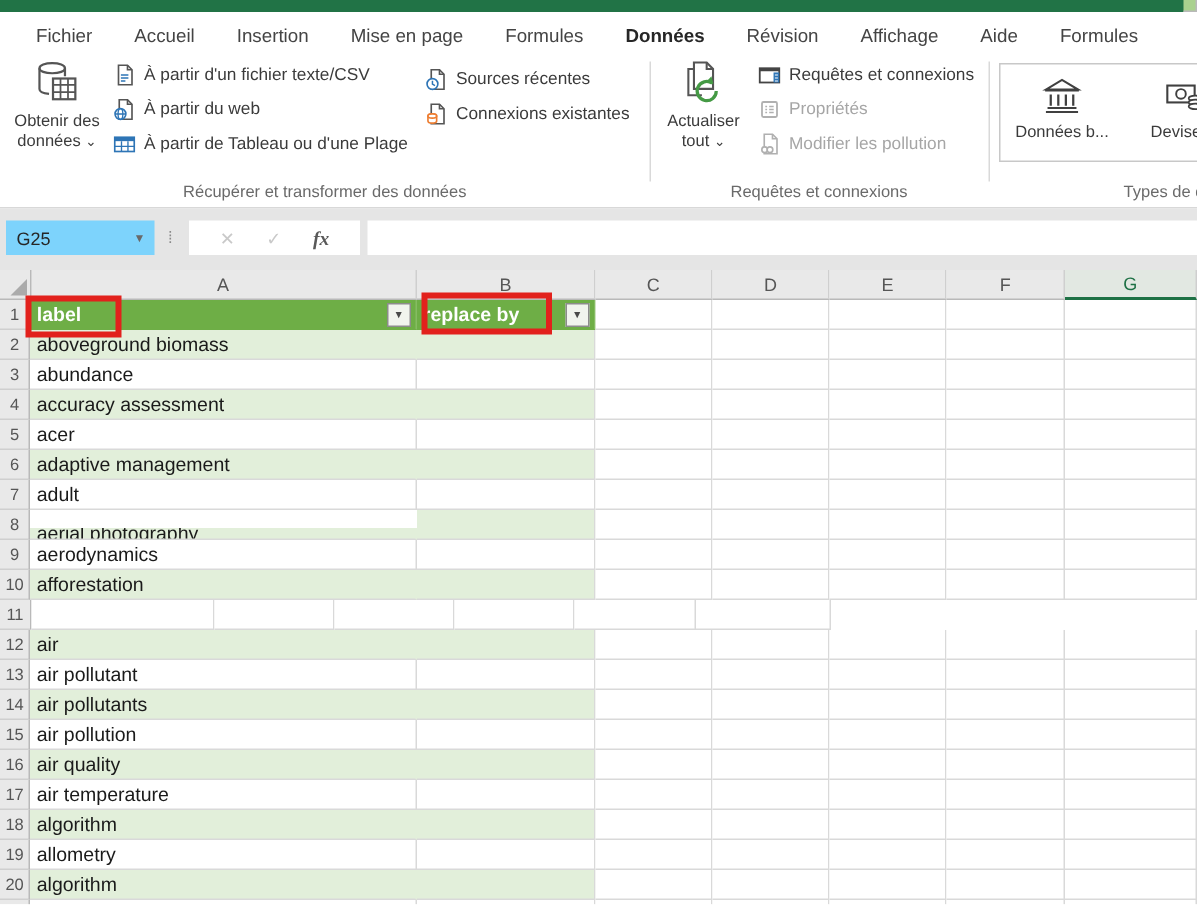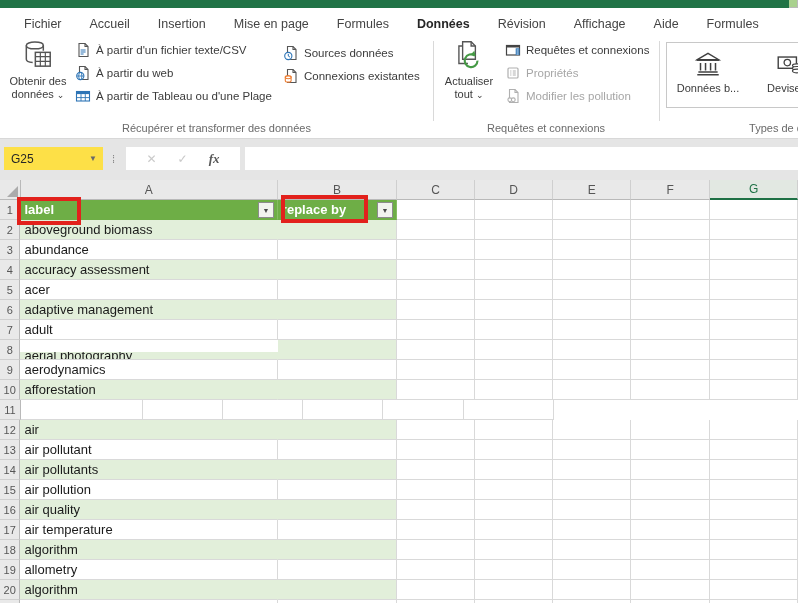--- a/index.html
+++ b/index.html
@@ -34,21 +34,21 @@
   .ritem.disabled .rlabel { color:#A6A6A6; }
   .rsep { position:absolute; top:6px; height:80px; width:1px; background:#D9D9D9; }
   .grouplabel { position:absolute; bottom:4px; font-size:11px; color:#6A6A6A; text-align:center; white-space:nowrap; }
   .gallery { position:absolute; left:666px; top:7px; width:180px; height:66px; background:#fff;
     border:1px solid #C8C8C8; display:flex; }
   .gitem { width:82px; display:flex; flex-direction:column; align-items:center; justify-content:flex-start; padding-top:6px; }
   .gitem .glabel { font-size:11px; color:#3B3B3B; margin-top:3px; white-space:nowrap; }
 
   
   .fbar { position:absolute; left:0; top:139px; width:798px; height:41px; background:#E5E5E5; }
-  .namebox { position:absolute; left:4px; top:8px; width:99px; height:23px; background:#fde047;
+  .namebox { position:absolute; left:4px; top:8px; width:99px; height:23px; background:#7dd3fc;
     display:flex; align-items:center; font-size:12px; color:#262626; padding-left:7px; }
   .namebox .nb-arrow { position:absolute; right:6px; font-size:8px; color:#696969; }
   .fdots { position:absolute; left:112px; top:8px; height:23px; display:flex; align-items:center;
     color:#8A8A8A; font-size:11px; letter-spacing:0; }
   .fxbox { position:absolute; left:126px; top:8px; width:114px; height:23px; background:#fff;
     display:flex; align-items:center; justify-content:space-around; padding:0 10px; }
   .fxbox .dis { color:#C9C9C9; font-size:12px; }
   .fxbox .fx { color:#595959; font-size:13px; font-family:"Liberation Serif", serif; font-style:italic; font-weight:bold; }
   .finput { position:absolute; left:245px; top:8px; width:553px; height:23px; background:#fff;
     font-size:12px; color:#262626; display:flex; align-items:center; padding-left:6px; }
@@ -147,21 +147,21 @@
     </div>
 
     <div class="itemcol" style="left:283px; top:7px;">
       <div class="ritem">
         <svg width="16" height="16" viewBox="0 0 16 16">
           <path d="M4.5 1.5h5.5l3 3v10H4.5z" fill="#fff" stroke="#555" stroke-width="1.1"></path>
           <path d="M10 1.5v3h3" fill="none" stroke="#555" stroke-width="1.1"></path>
           <circle cx="5.3" cy="11" r="3.6" fill="#fff" stroke="#2E75B6" stroke-width="1.1"></circle>
           <path d="M5.3 8.9v2.2l1.7 1" fill="none" stroke="#2E75B6" stroke-width="1"></path>
         </svg>
-        <span class="rlabel">Sources données</span>
+        <span class="rlabel">Sources récentes</span>
       </div>
       <div class="ritem">
         <svg width="16" height="16" viewBox="0 0 16 16">
           <path d="M4.5 1.5h5.5l3 3v10H4.5z" fill="#fff" stroke="#555" stroke-width="1.1"></path>
           <path d="M10 1.5v3h3" fill="none" stroke="#555" stroke-width="1.1"></path>
           <path d="M2.3 9.3c0-.8 1.3-1.4 2.9-1.4s2.9.6 2.9 1.4v3.4c0 .8-1.3 1.4-2.9 1.4s-2.9-.6-2.9-1.4z" fill="#fff" stroke="#ED7D31" stroke-width="1.1"></path>
           <ellipse cx="5.2" cy="9.3" rx="2.9" ry="1.4" fill="#fff" stroke="#ED7D31" stroke-width="1.1"></ellipse>
         </svg>
         <span class="rlabel">Connexions existantes</span>
       </div>

